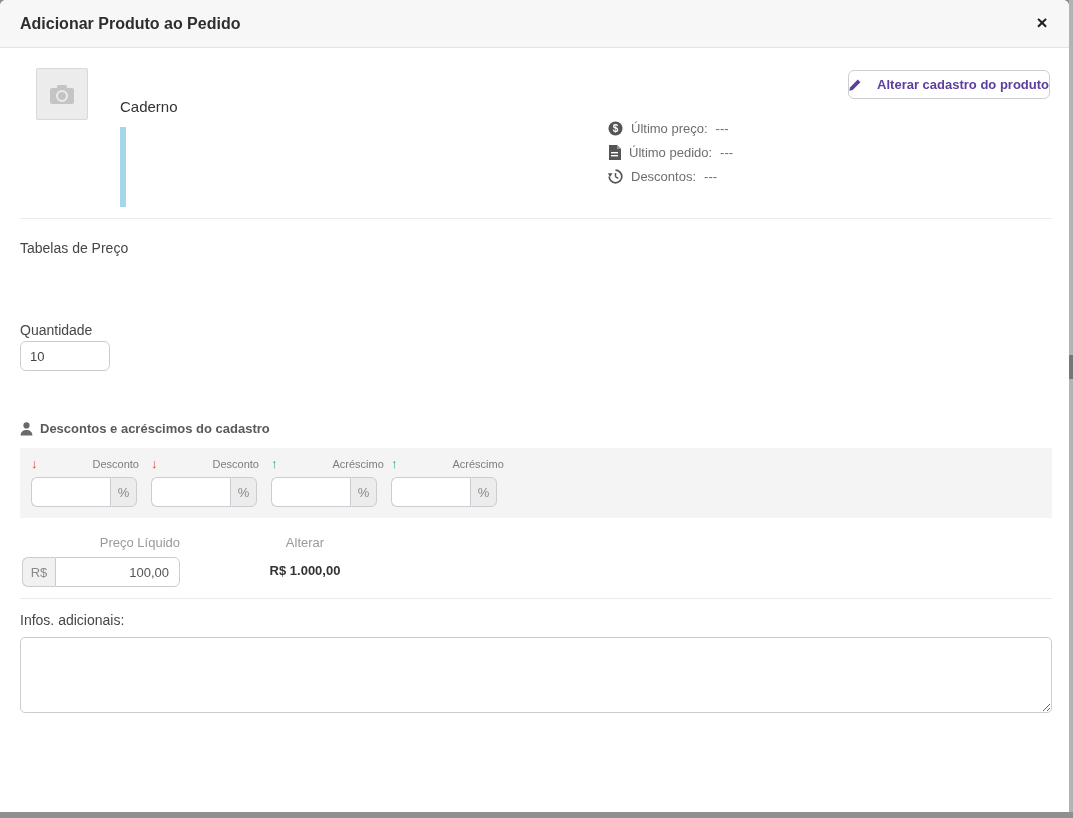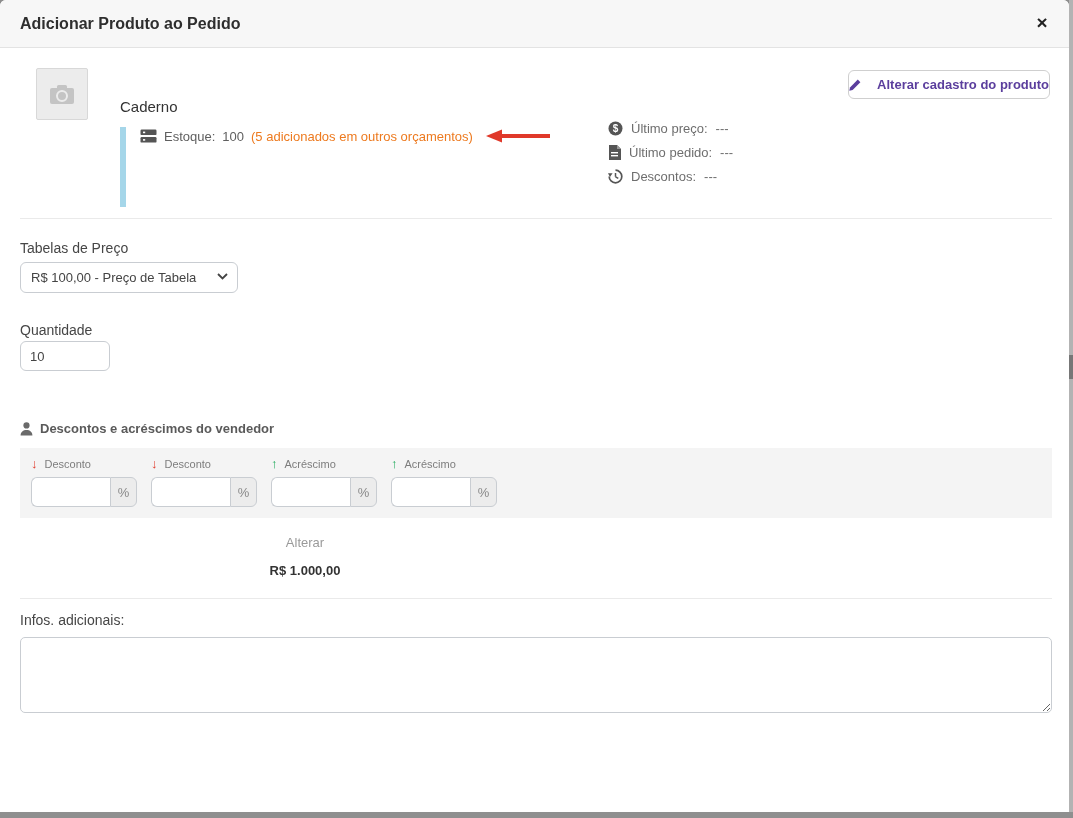--- a/index.html
+++ b/index.html
@@ -80,21 +80,21 @@
     padding:0 9px; font-family:"Liberation Sans", sans-serif;
   }
 
   .adj-heading { position:absolute; left:20px; top:421px; display:flex; align-items:center; gap:7px; }
   .adj-heading-text { font-size:13px; font-weight:700; color:#5a5a5a; }
 
   .adj-band { position:absolute; left:20px; top:448px; width:1032px; height:70px; background:#f4f4f4; }
   .adj-field { position:absolute; top:457px; width:106px; }
   .adj-field-0 { left:31px; } .adj-field-1 { left:151px; } .adj-field-2 { left:271px; } .adj-field-3 { left:391px; }
   .adj-label { display:flex; align-items:center; gap:7px; height:14px; margin-bottom:6px; }
-  .adj-label-text { font-size:11px; color:#7d7d7d; }
+  .adj-label-text { font-size:11px; color:#7d7d7d;margin-left:48px; }
   .adj-arrow { font-size:13px; font-weight:700; line-height:12px; }
   .arrow-down { color:#e0392a; } .arrow-up { color:#1faa5a; }
   .adj-group { display:flex; height:30px; }
   .adj-input {
     width:79px; height:30px; border:1px solid #c9cdd2; border-radius:6px 0 0 6px;
     border-right:none; padding:0 8px; font-size:13px; font-family:"Liberation Sans", sans-serif;
     background:#fff;
   }
   .adj-addon {
     width:27px; height:30px; background:#ececec; border:1px solid #c9cdd2;
@@ -159,39 +159,20 @@
         <rect x="8" y="2" width="10" height="5" rx="1.5" fill="#c4c4c4"></rect>
         <circle cx="13" cy="13" r="5" fill="none" stroke="#ececec" stroke-width="2"></circle>
       </svg>
     </span>
   </div>
 
   <div class="product-name">Caderno</div>
 
   <div class="stock-bar"></div>
 
-  <div class="stock-row">
-    <span>
-      <svg width="17" height="16" viewBox="0 0 17 16">
-        <rect x="0.5" y="1.5" width="16" height="5.6" rx="1.2" fill="#555"></rect>
-        <rect x="0.5" y="9" width="16" height="5.6" rx="1.2" fill="#555"></rect>
-        <rect x="3" y="3.6" width="2.2" height="1.6" fill="#fff"></rect>
-        <rect x="3" y="11.1" width="2.2" height="1.6" fill="#fff"></rect>
-      </svg>
-    </span>
-    <span class="stock-label">Estoque:</span>
-    <span class="stock-value">100</span>
-    <span class="stock-note">(5 adicionados em outros orçamentos)</span>
-    <span class="annot-arrow">
-      <svg width="66" height="14" viewBox="0 0 66 14">
-        <line x1="14" y1="7" x2="64" y2="7" stroke="#e0392a" stroke-width="4"></line>
-        <polygon points="0,7 16,0.5 16,13.5" fill="#e0392a"></polygon>
-      </svg>
-    </span>
-  </div>
 
   <div class="history-list">
     <div class="history-item">
       <span>
         <svg width="15" height="15" viewBox="0 0 15 15">
           <circle cx="7.5" cy="7.5" r="7" fill="#555"></circle>
           <text x="7.5" y="11" font-size="10" font-weight="bold" fill="#fff" text-anchor="middle" font-family="Liberation Sans, sans-serif">$</text>
         </svg>
       </span>
       <span class="history-text">Último preço:</span>
@@ -228,42 +209,32 @@
       <svg width="12" height="12" viewBox="0 0 12 12">
         <path d="M8.8 0.6l2.6 2.6L3.6 11 0.3 11.7 1 8.4z" fill="#5b3e9d"></path>
       </svg>
     </span>
     <span>Alterar cadastro do produto</span>
   </button>
 
   <div class="divider1"></div>
 
   <div class="field-label lbl-pricetable">Tabelas de Preço</div>
-  <div class="price-select-wrap">
-    <select class="price-select">
-      <option>R$ 100,00 - Preço de Tabela</option>
-    </select>
-    <span class="select-chevron">
-      <svg width="11" height="7" viewBox="0 0 11 7">
-          <path d="M1 1l4.5 4.5L10 1" fill="none" stroke="#444" stroke-width="1.8"></path>
-        </svg>
-    </span>
-  </div>
 
   <div class="field-label lbl-qty">Quantidade</div>
   <input class="qty-input" value="10" style="">
 
   <div class="adj-heading">
     <span>
       <svg width="13" height="14" viewBox="0 0 13 14">
         <circle cx="6.5" cy="3.4" r="3.1" fill="#6a6a6a"></circle>
         <path d="M0.6 13.5c0-3.4 2.6-5.4 5.9-5.4s5.9 2 5.9 5.4z" fill="#6a6a6a"></path>
       </svg>
     </span>
-    <span class="adj-heading-text">Descontos e acréscimos do vendedor</span>
+    <span class="adj-heading-text">Descontos e acréscimos do cadastro</span>
   </div>
 
   <div class="adj-band"></div>
 
   <div class="adj-field adj-field-0">
     <div class="adj-label">
       <span class="adj-arrow arrow-down">↓</span>
       <span class="adj-label-text">Desconto</span>
     </div>
     <div class="adj-group">
@@ -295,20 +266,27 @@
     <div class="adj-label">
       <span class="adj-arrow arrow-up">↑</span>
       <span class="adj-label-text">Acréscimo</span>
     </div>
     <div class="adj-group">
       <input class="adj-input" value="" style="">
       <span class="adj-addon">%</span>
     </div>
   </div>
 
+  <div class="netprice-col">
+    <div class="netprice-label">Preço Líquido</div>
+    <div class="netprice-group">
+      <span class="netprice-addon">R$</span>
+      <input class="netprice-input" value="100,00" style="">
+    </div>
+  </div>
 
   <div class="subtotal-col">
     <div class="subtotal-label">Alterar</div>
     <div class="subtotal-value">R$ 1.000,00</div>
   </div>
 
   <div class="divider2"></div>
 
   <div class="field-label lbl-notes">Infos. adicionais:</div>
   <textarea class="notes-textarea" style=""></textarea>

